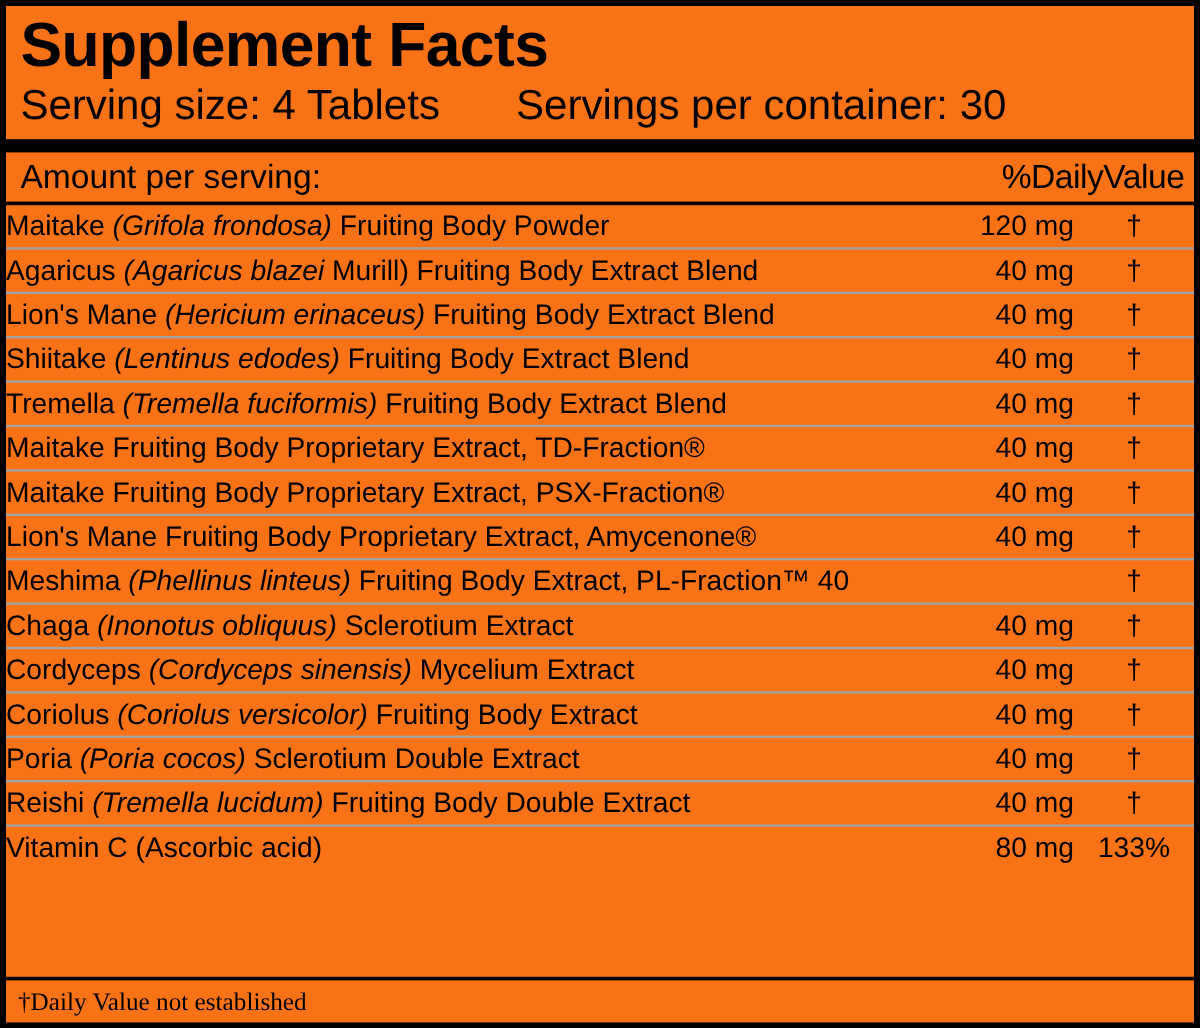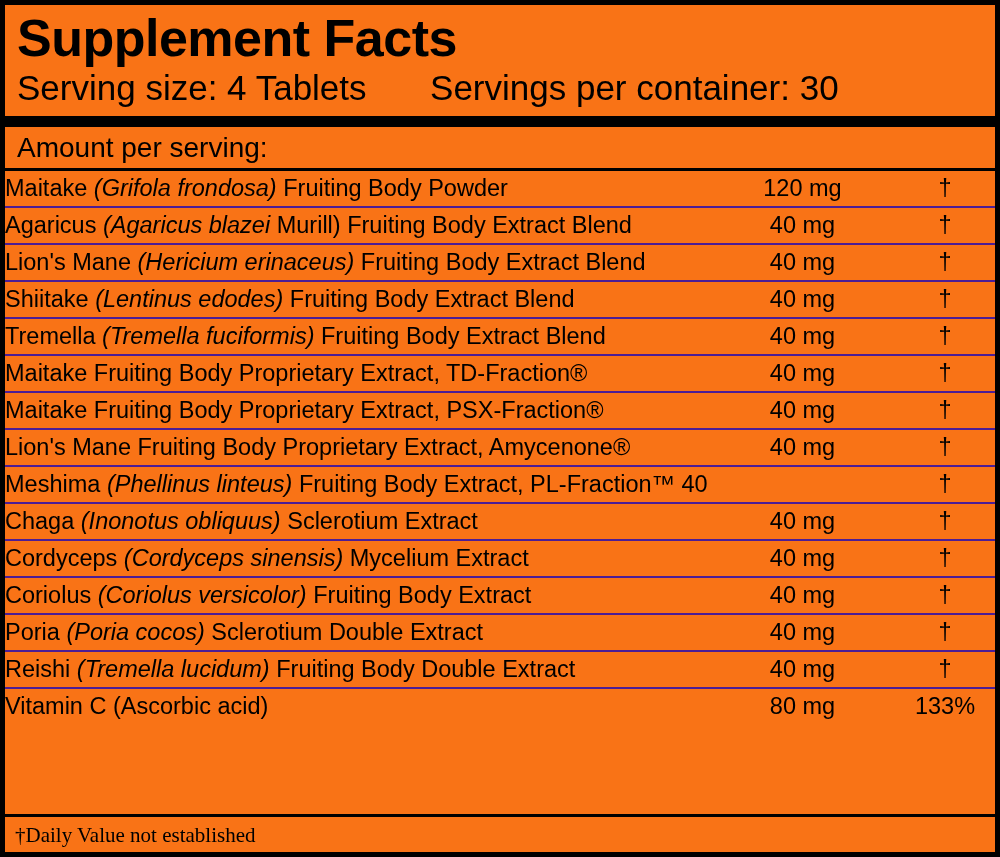--- a/index.html
+++ b/index.html
@@ -73,36 +73,36 @@
   }
 
   table.facts {
     width: 100%;
     border-collapse: collapse;
     table-layout: fixed;
   }
   table.facts td {
     font-size: 23.5px;
     padding: 4px 0 4px 0;
-    border-bottom: 2px solid #4c1d95;
+    border-bottom: 2px solid #a3a3a3;
     vertical-align: baseline;
     white-space: nowrap;
     overflow: hidden;
   }
   table.facts tr:last-child td {
     border-bottom: none;
     margin-left: 44px;
   }
   td.name {
     padding-left: 12px;
     width: 705px;
   }
   td.amt {
     width: 185px;
-    text-align: center;
+    text-align: right;
   }
   td.dv {
     width: 100px;
     text-align: center;
     padding-right: 10px;
   }
   .ital {
     font-style: italic;
   }
 
@@ -129,20 +129,21 @@
       <span class="gap"></span>
       <span>Servings per container:</span>
       <span>30</span>
     </div>
   </div>
 
   <div class="rule-thick"></div>
 
   <div class="amount-row">
     <span>Amount per serving:</span>
+    <span class="dv">%DailyValue</span>
   </div>
 
   <div class="rule-thin"></div>
 
   <table class="facts">
     <tbody>
         <tr>
           <td class="name"><span>Maitake </span><span class="ital">(Grifola frondosa)</span><span> Fruiting Body Powder</span></td>
           <td class="amt">120 mg</td>
           <td class="dv">†</td>

